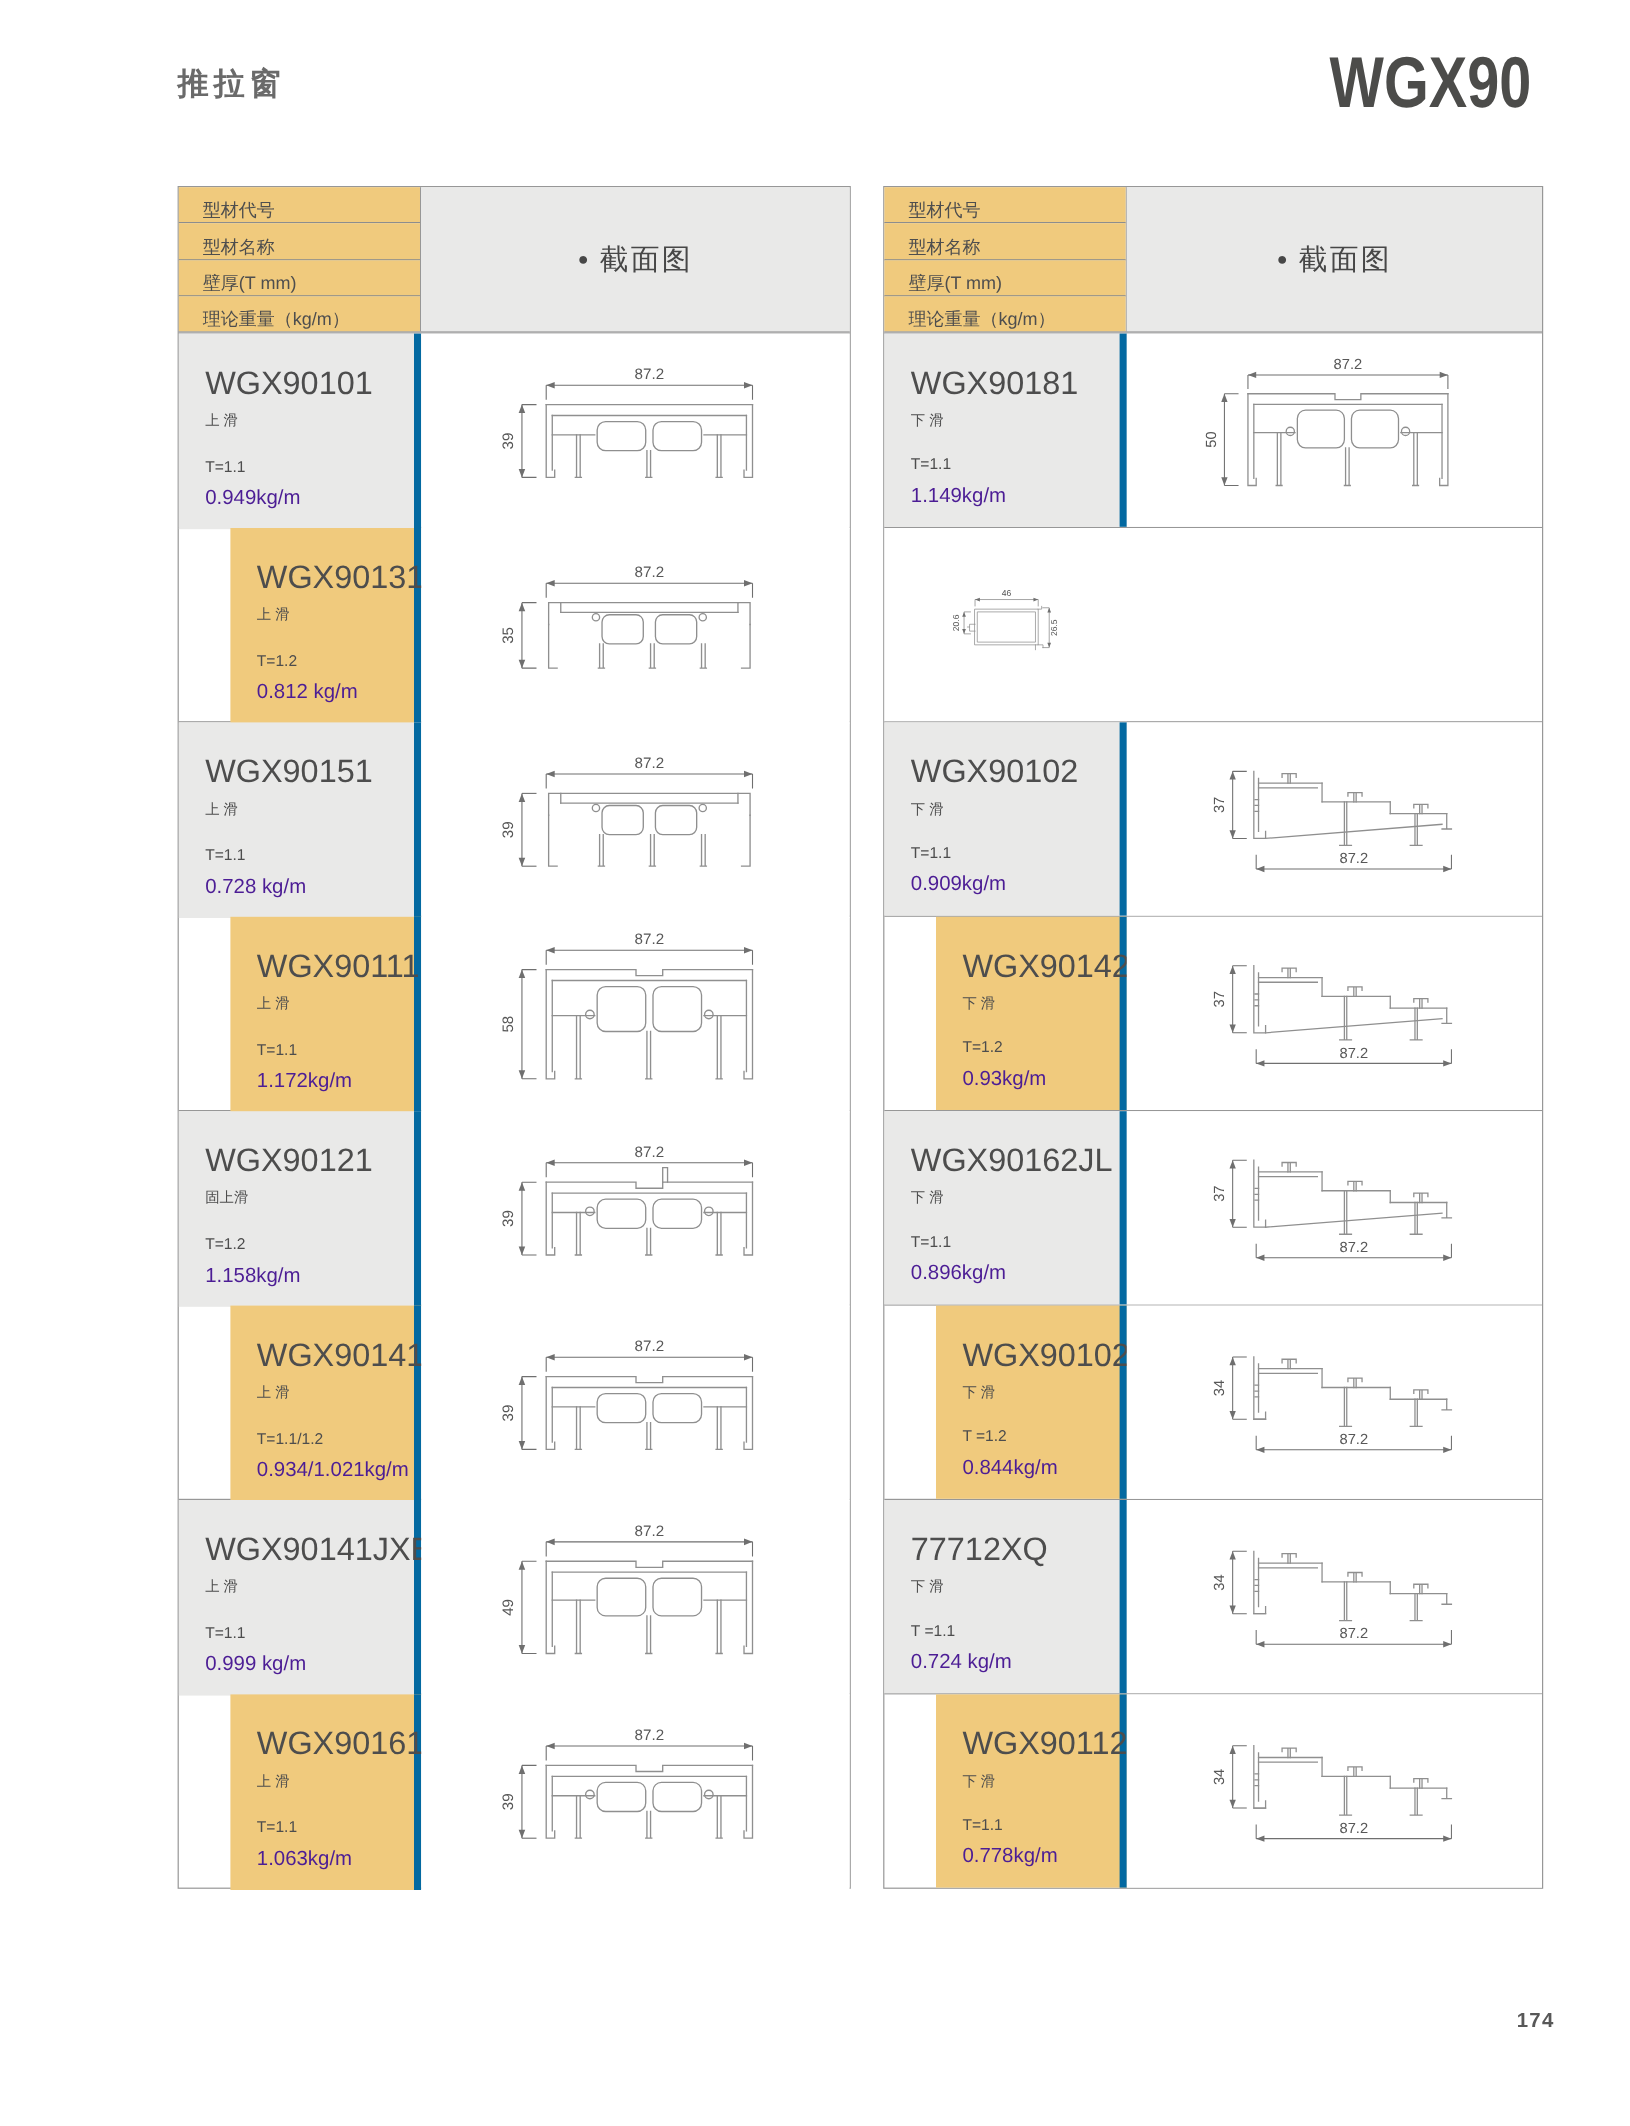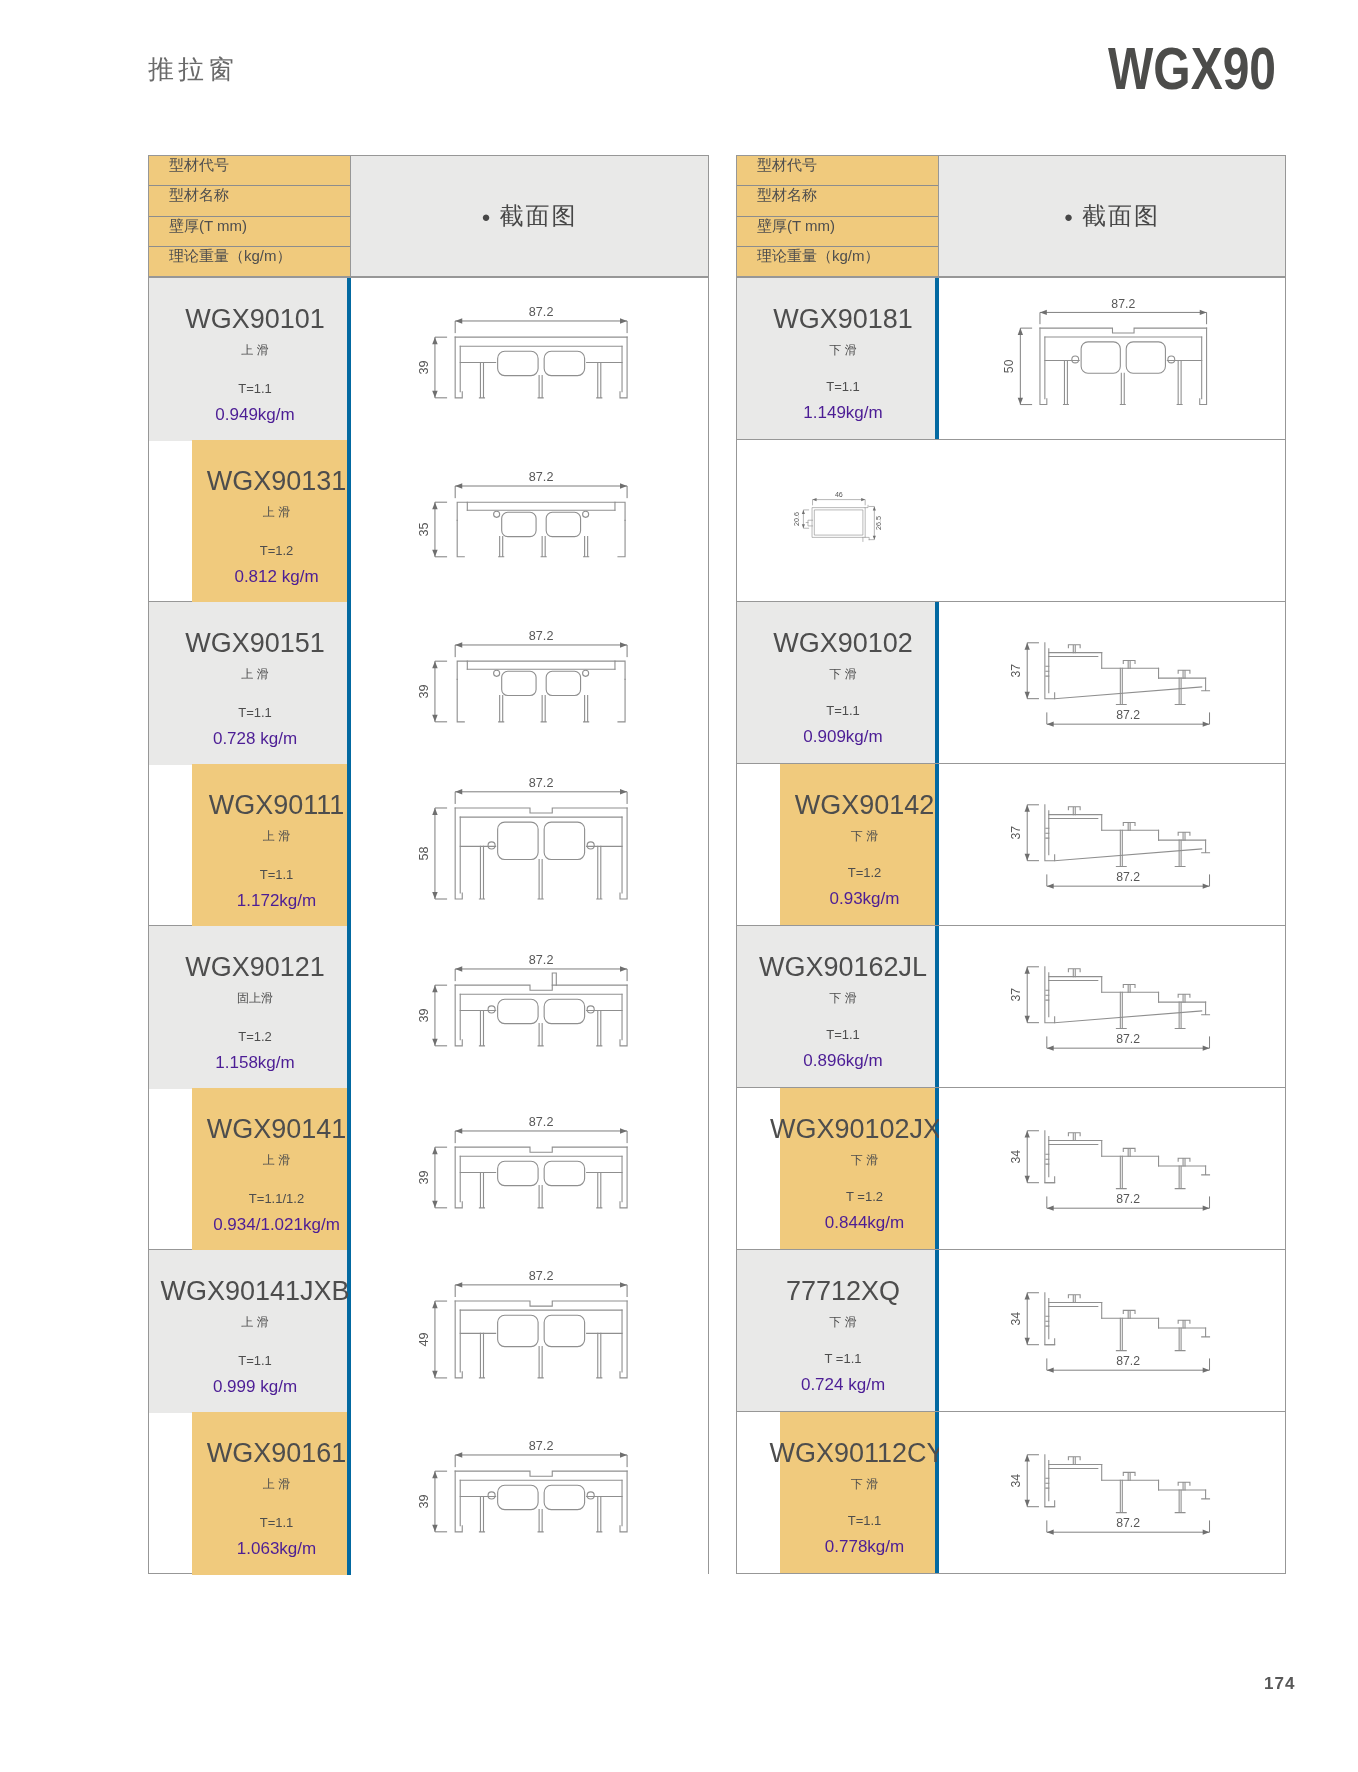--- a/index.html
+++ b/index.html
@@ -3,52 +3,52 @@
 <meta charset="utf-8">
 <style>
   html,body{margin:0;padding:0;background:#ffffff;}
   body{
     width:1358px;height:1772px;position:relative;overflow:hidden;
     font-family:"Liberation Sans","DejaVu Sans",sans-serif;color:#4d4d4d;
   }
   
   .page-title{
     position:absolute;left:148px;top:52px;margin:0;
-    font-size:26px;font-weight:normal;color:#6a6a6a;letter-spacing:4px;
+    font-size:26px;font-weight:bold;color:#6a6a6a;letter-spacing:4px;
   }
   .series-code{
     position:absolute;right:82px;top:34px;
     font-size:60px;font-weight:bold;color:#4c4c4a;
     transform:scaleX(.80);transform-origin:100% 50%;letter-spacing:0;
   }
   .page-number{
     position:absolute;left:1236px;top:1674px;
     font-size:17px;font-weight:bold;color:#585858;letter-spacing:1px;margin-left:28px;
   }
   
   .ptable{position:absolute;top:155px;background:#fff;border:1px solid #979797;}
   #table-left{left:148px;width:559px;}
   #table-right{left:736px;width:548px;}
   .thead{display:grid;grid-template-columns:202px 1fr;height:120px;border-bottom:1px solid #979797;}
   .thead-labels{display:flex;flex-direction:column;border-right:1px solid #979797;}
   .th{
-    flex:1;background:var(--yellow);display:flex;align-items:flex-start;
+    flex:1;background:var(--yellow);display:flex;align-items:flex-end;
     padding-left:20px;font-size:15px;color:#4e4e4e;border-bottom:1px solid #8d8d8d;
   }
   .th:last-child{border-bottom:none;}
   .th-section{
     background:var(--gray);display:flex;align-items:center;justify-content:center;
     gap:7px;font-size:24px;color:#474747;letter-spacing:2px;
   }
   .bullet{font-size:15px;line-height:1;}
   .trow{display:grid;grid-template-columns:202px 1fr;height:161px;border-top:1px solid #979797;}
   .trow:first-of-type{border-top:none;}
   .cell-info{
-    border-right:4px solid #0369a1;
-    padding:26px 8px 16px 22px;display:flex;flex-direction:column;box-sizing:border-box;align-items:center;
+    border-right:6px solid #0369a1;
+    padding:26px 8px 16px 22px;display:flex;flex-direction:column;box-sizing:border-box;
   }
   .cell-info.gray{background:var(--gray);}
   .cell-info.yellow{background:var(--yellow);margin-left:43px;}
   .p-code{font-size:27px;color:#4d4d4d;}
   .p-name{font-size:12px;color:#4d4d4d;margin-top:7px;}
   .p-spacer{flex:1;}
   .p-thick{font-size:13px;color:#4d4d4d;}
   .p-weight{font-size:17px;color:#4c1d95;margin-top:9px;}
   .cell-diagram{background:#ffffff;}
   .cell-diagram svg{display:block;width:100%;height:100%;}

